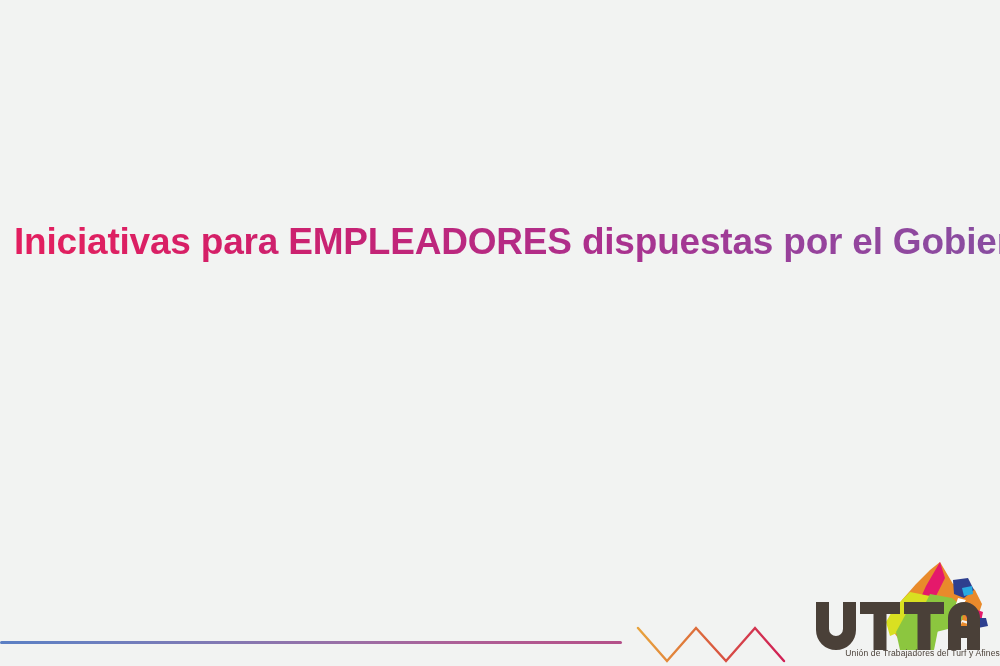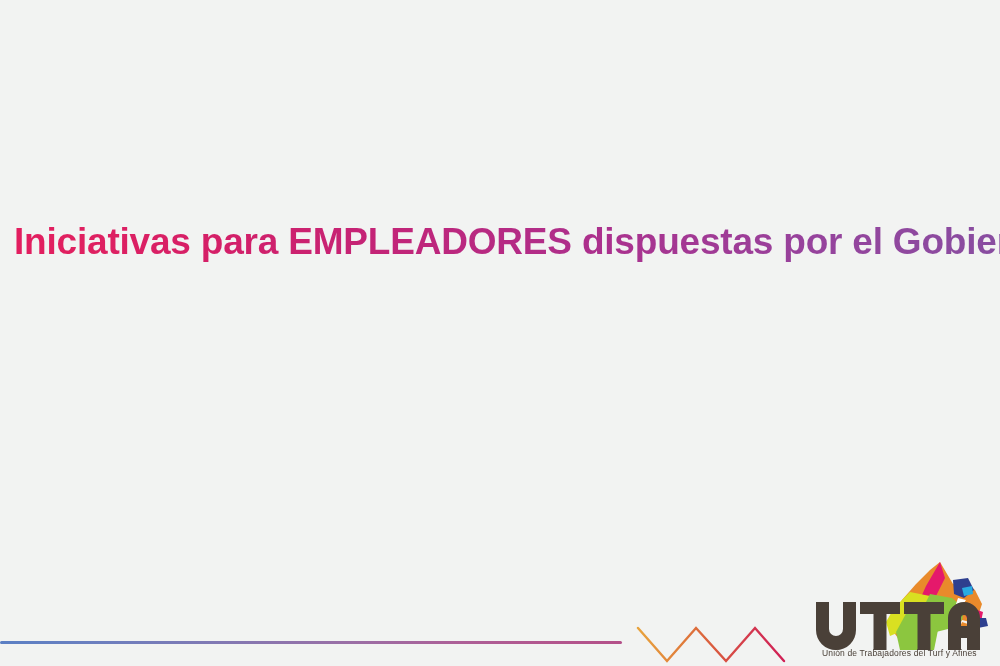--- a/index.html
+++ b/index.html
@@ -99,21 +99,21 @@
     left: 0;
     top: 0;
     width: 188px;
     height: 94px;
   }
   .logo-tagline {
     position: absolute;
     left: 10px;
     top: 92px;
     width: 178px;
-    text-align: left;
+    text-align: right;
     font-family: "Liberation Sans", sans-serif;
     font-size: 8.5px;
     line-height: 11px;
     letter-spacing: 0.15px;
     color: #4a4038;
     white-space: nowrap;
   }
 </style>
 </head>
 <body>

